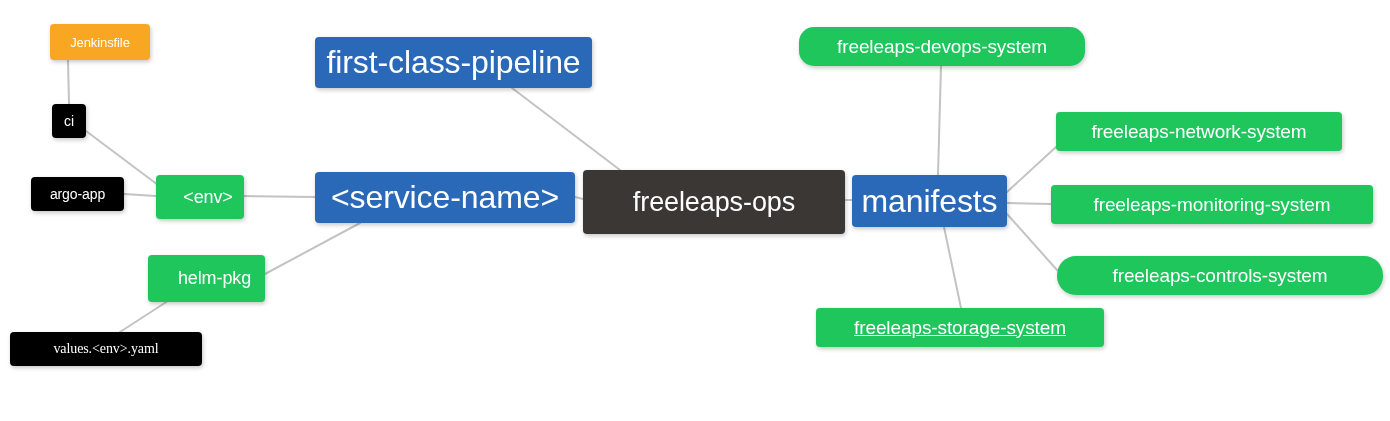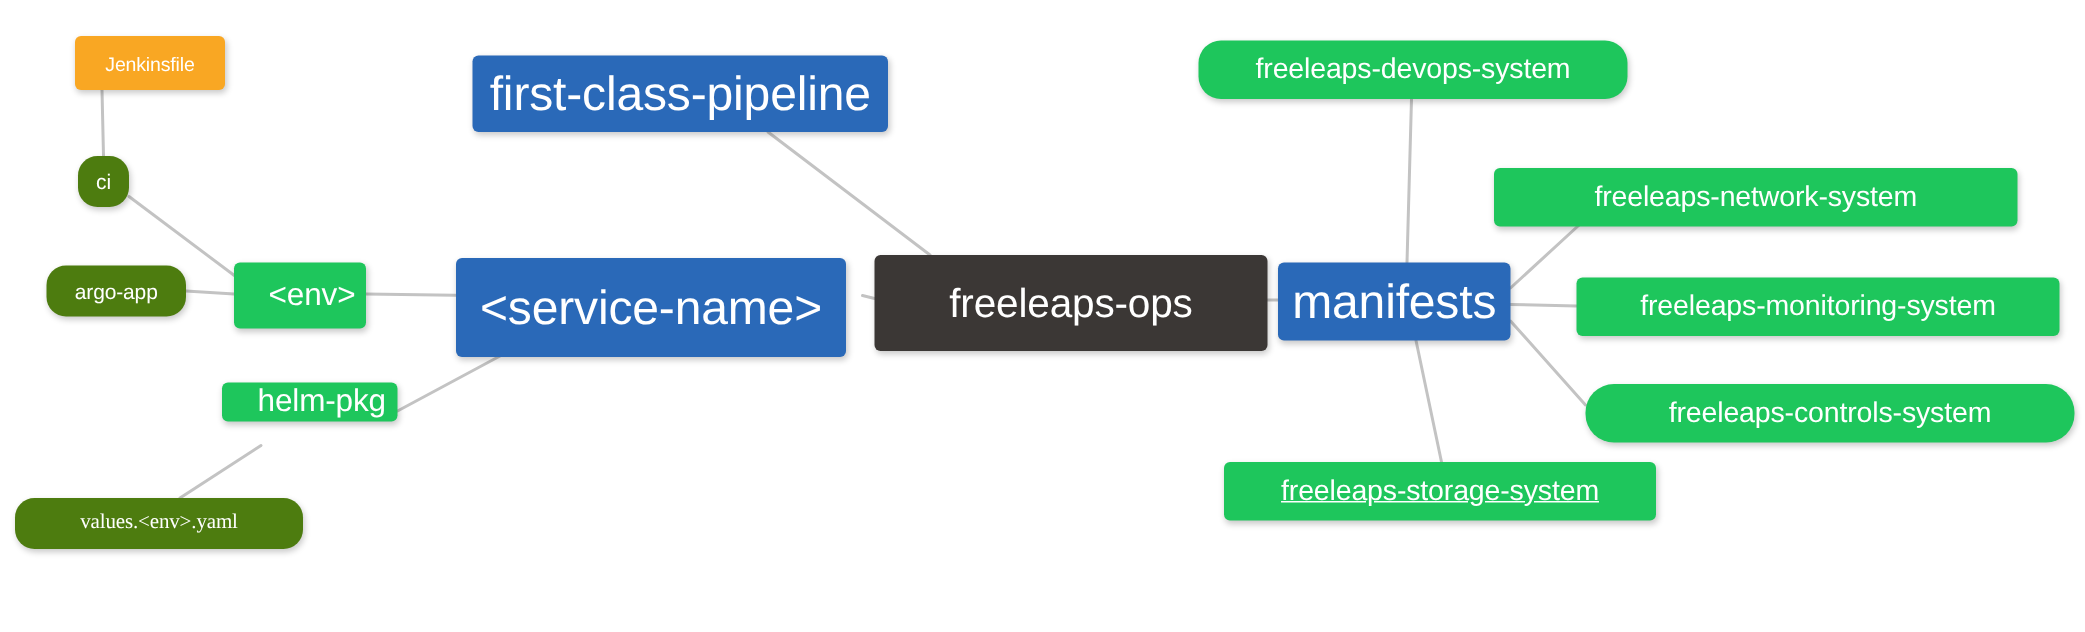--- a/index.html
+++ b/index.html
@@ -42,26 +42,26 @@
     color: #ffffff;
     border-radius: 4px;
     white-space: nowrap;
     box-shadow: 1px 2px 4px rgba(0,0,0,0.22);
     user-select: none;
     letter-spacing: -0.1px;
   }
   .n-root   { background: #3b3735; }
   .n-blue   { background: #2a69b8; }
   .n-green  { background: #1ec65c; }
-  .n-red    { background: #4d7c0f; border-radius: 13px; }
+  .n-red    { background: #000000; }
   .n-orange { background: #f9a723; }
 
   .sz-root   { font-size: 27px; }
   .sz-xl     { font-size: 32px; }
-  .sz-md     { font-size: 21px; padding-left: 16px; }
+  .sz-md     { font-size: 18px; padding-left: 16px; }
   .sz-sm     { font-size: 19px; }
   .sz-xs     { font-size: 14px; }
   .sz-xxs    { font-size: 13px; margin-left: 32px; }
 </style>
 </head>
 <body>
 
 <div id="canvas">
 
   <svg id="edges" viewBox="0 0 1390 421" width="1390" height="421" xmlns="http://www.w3.org/2000/svg">
@@ -79,26 +79,26 @@
       <path d="M 1007,203 L 1051,204" class="edge"></path>
       <path d="M 1007,214 L 1057,270" class="edge"></path>
       <path d="M 944,227 L 961,308" class="edge"></path>
     </svg>
 
   <div id="node-layer">
       <div class="node n-orange sz-xxs" style="left: 18px; top: 24px; width: 100px; height: 36px;">Jenkinsfile</div>
       <div class="node n-red sz-xs" style="left: 52px; top: 104px; width: 34px; height: 34px;">ci</div>
       <div class="node n-red sz-xs" style="left: 31px; top: 177px; width: 93px; height: 34px;">argo-app</div>
       <div class="node n-green sz-md" style="left: 156px; top: 175px; width: 88px; height: 44px;">&lt;env&gt;</div>
-      <div class="node n-green sz-md" style="left: 148px; top: 255px; width: 117px; height: 26px;">helm-pkg</div>
+      <div class="node n-green sz-md" style="left: 148px; top: 255px; width: 117px; height: 47px;">helm-pkg</div>
       <div class="node n-red sz-xs" style="left: 10px; top: 332px; width: 192px; height: 34px; font-family: Liberation Serif, serif;">values.&lt;env&gt;.yaml</div>
       <div class="node n-blue sz-xl" style="left: 315px; top: 37px; width: 277px; height: 51px;">first-class-pipeline</div>
-      <div class="node n-blue sz-xl" style="left: 304px; top: 172px; width: 260px; height: 66px;">&lt;service-name&gt;</div>
+      <div class="node n-blue sz-xl" style="left: 315px; top: 172px; width: 260px; height: 51px;">&lt;service-name&gt;</div>
       <div class="node n-root sz-root" style="left: 583px; top: 170px; width: 262px; height: 64px;">freeleaps-ops</div>
       <div class="node n-blue sz-xl" style="left: 852px; top: 175px; width: 155px; height: 52px;">manifests</div>
       <div class="node n-green sz-sm" style="left: 799px; top: 27px; width: 286px; height: 39px; border-radius: 15px;">freeleaps-devops-system</div>
-      <div class="node n-green sz-sm" style="left: 996px; top: 112px; width: 349px; height: 39px;">freeleaps-network-system</div>
+      <div class="node n-green sz-sm" style="left: 1056px; top: 112px; width: 286px; height: 39px;">freeleaps-network-system</div>
       <div class="node n-green sz-sm" style="left: 1051px; top: 185px; width: 322px; height: 39px;">freeleaps-monitoring-system</div>
       <div class="node n-green sz-sm" style="left: 1057px; top: 256px; width: 326px; height: 39px; border-radius: 19px;">freeleaps-controls-system</div>
       <div class="node n-green sz-sm" style="left: 816px; top: 308px; width: 288px; height: 39px; text-decoration: underline;">freeleaps-storage-system</div>
     </div>
 
 </div>
 
 </body></html>

